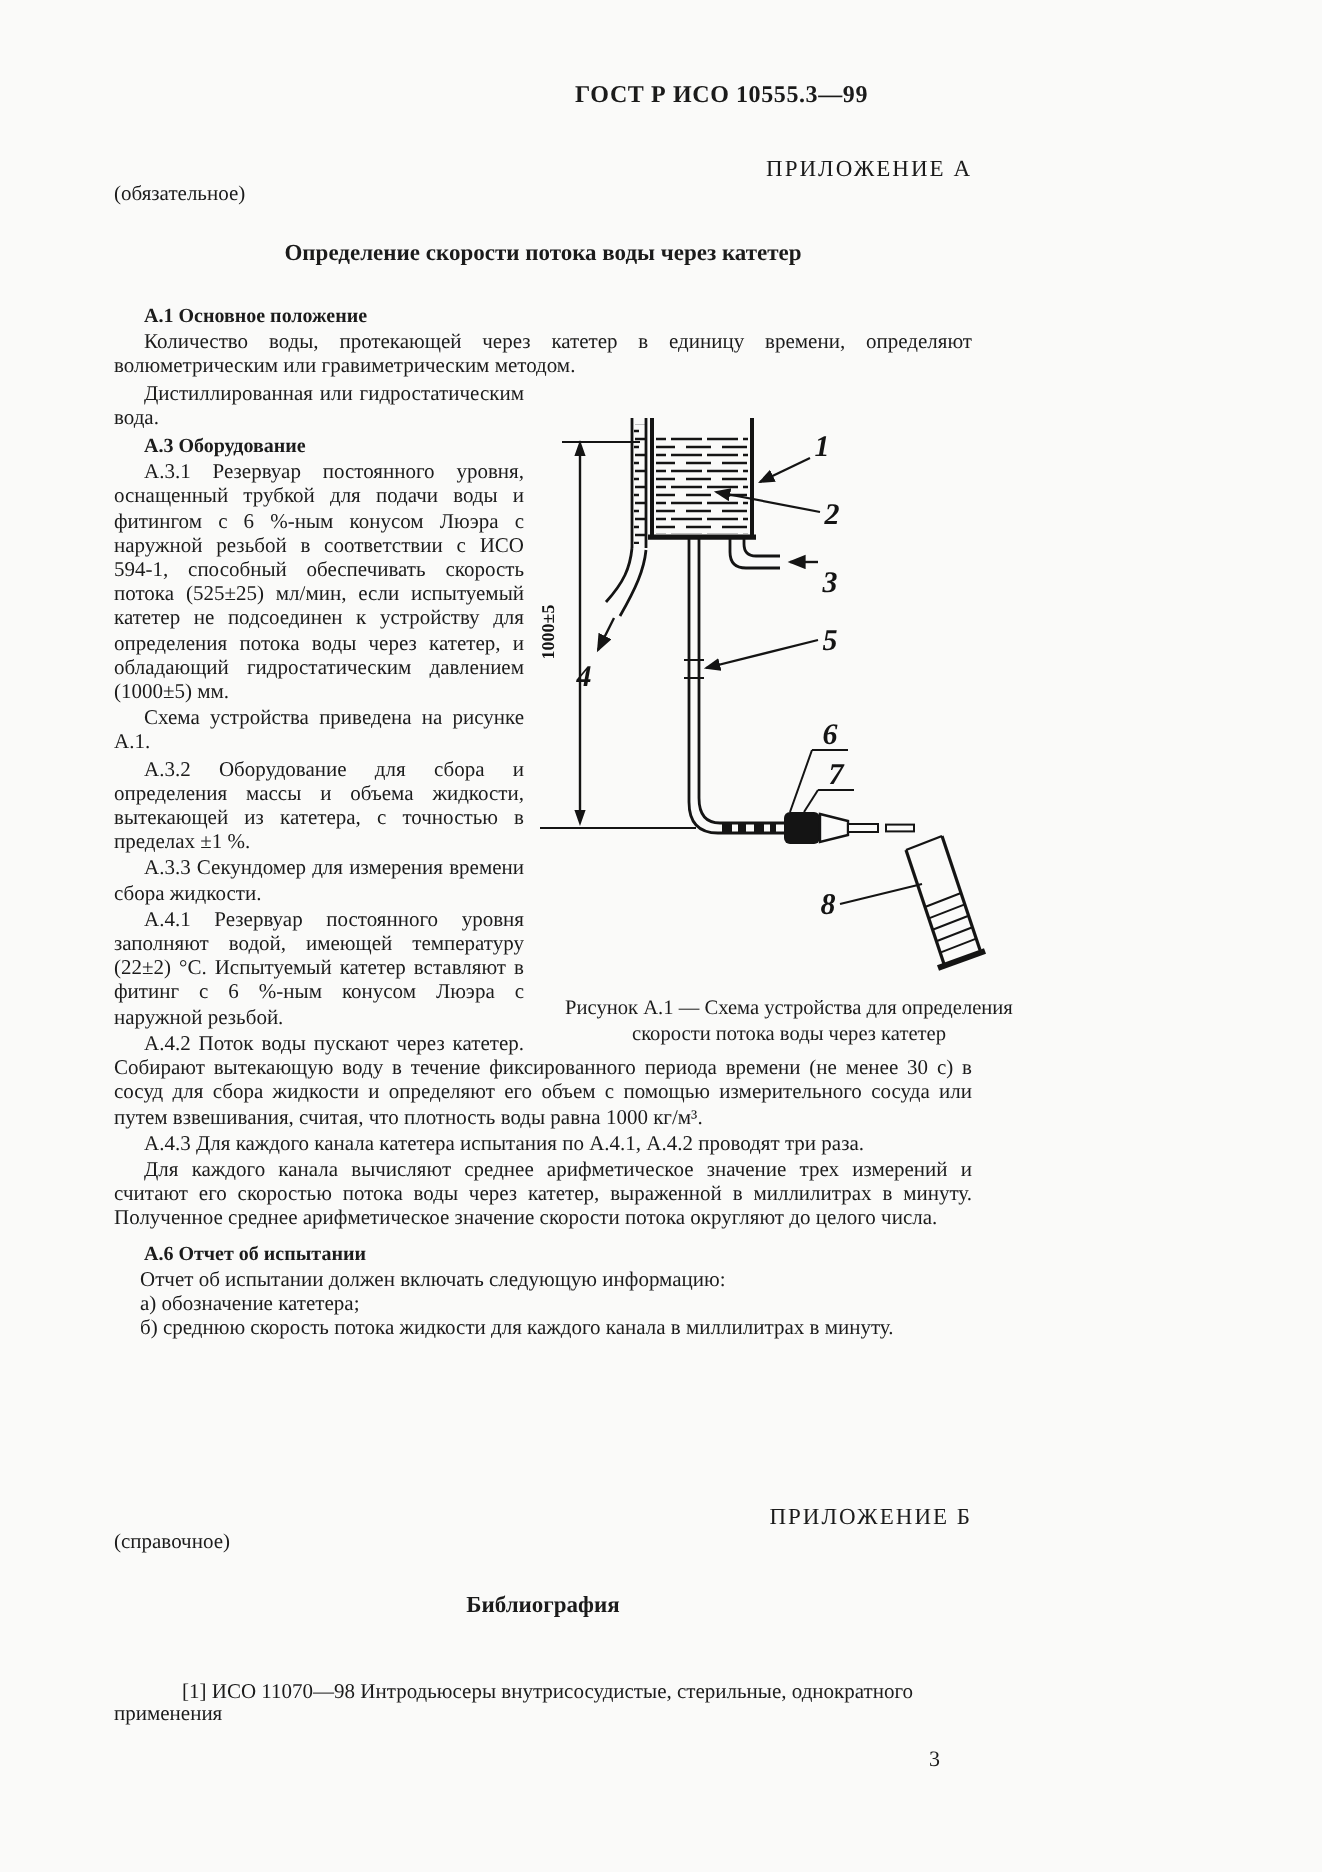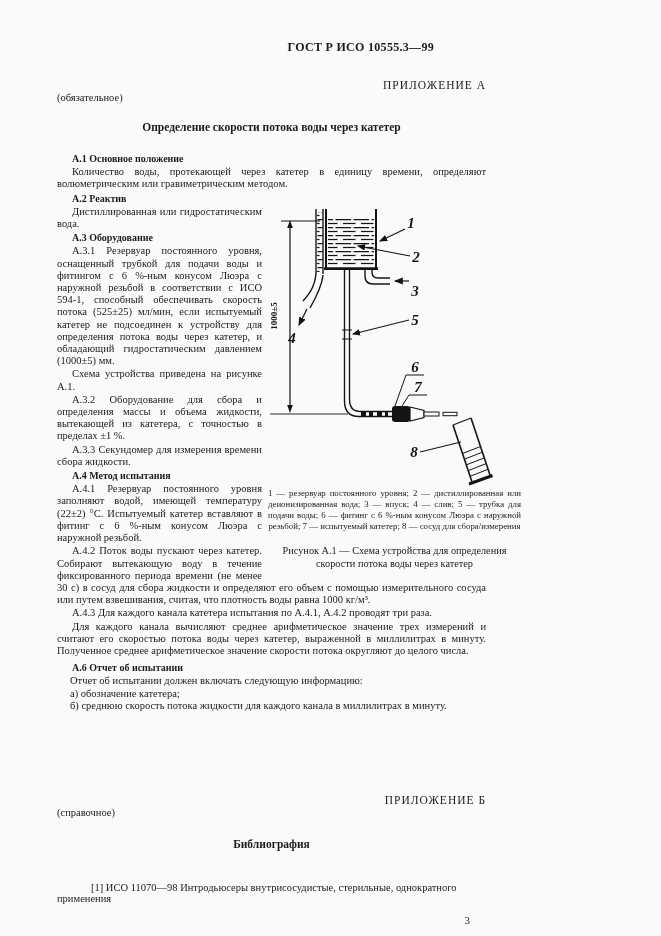--- a/index.html
+++ b/index.html
@@ -165,34 +165,31 @@
             <line x1="200.2" y1="276.6" x2="218.2" y2="269.6"></line>
             <line x1="202.1" y1="282.3" x2="220.1" y2="275.3"></line>
           </g>
         </g>
         <g>
           <line x1="152" y1="258" x2="193" y2="248" stroke="#141414" stroke-width="1.1"></line>
           <text class="dia-num" x="146" y="263" fill="#141414" text-anchor="middle">8</text>
         </g>
       </svg>
 
-      <div class="legend">1 — резервуар постоянного уровня; 2 — дистиллированная или деионизированная вода; 3 — впуск; 4 — слив; 5 — трубка для подачи воды; 6 — фитинг с 6 %-ным конусом Люэра с наружной резьбой; 7 — испытуемый катетер; 8 — сосуд для сбора/измерения</div>
       <figcaption class="figcap">Рисунок А.1 — Схема устройства для определения скорости потока воды через катетер</figcaption>
     </figure>
 
-    <h4>А.2 Реактив</h4>
     <p>Дистиллированная или гидростатическим вода.</p>
 
     <h4>А.3 Оборудование</h4>
     <p>А.3.1 Резервуар постоянного уровня, оснащенный трубкой для подачи воды и фитингом с 6 %-ным конусом Люэра с наружной резьбой в соответствии с ИСО 594-1, способный обеспечивать скорость потока (525±25) мл/мин, если испытуемый катетер не подсоединен к устройству для определения потока воды через катетер, и обладающий гидростатическим давлением (1000±5) мм.</p>
     <p>Схема устройства приведена на рисунке А.1.</p>
     <p>А.3.2 Оборудование для сбора и определения массы и объема жидкости, вытекающей из катетера, с точностью в пределах ±1 %.</p>
     <p>А.3.3 Секундомер для измерения времени сбора жидкости.</p>
 
-    <h4>А.4 Метод испытания</h4>
     <p>А.4.1 Резервуар постоянного уровня заполняют водой, имеющей температуру (22±2) °С. Испытуемый катетер вставляют в фитинг с 6 %-ным конусом Люэра с наружной резьбой.</p>
     <p>А.4.2 Поток воды пускают через катетер. Собирают вытекающую воду в течение фиксированного периода времени (не менее 30 с) в сосуд для сбора жидкости и определяют его объем с помощью измерительного сосуда или путем взвешивания, считая, что плотность воды равна 1000 кг/м³.</p>
     <p>А.4.3 Для каждого канала катетера испытания по А.4.1, А.4.2 проводят три раза.</p>
 
     <p>Для каждого канала вычисляют среднее арифметическое значение трех измерений и считают его скоростью потока воды через катетер, выраженной в миллилитрах в минуту. Полученное среднее арифметическое значение скорости потока округляют до целого числа.</p>
 
     <div class="sec-a6">
       <h4>А.6 Отчет об испытании</h4>
       <p class="li">Отчет об испытании должен включать следующую информацию:</p>
       <p class="li">а) обозначение катетера;</p>

